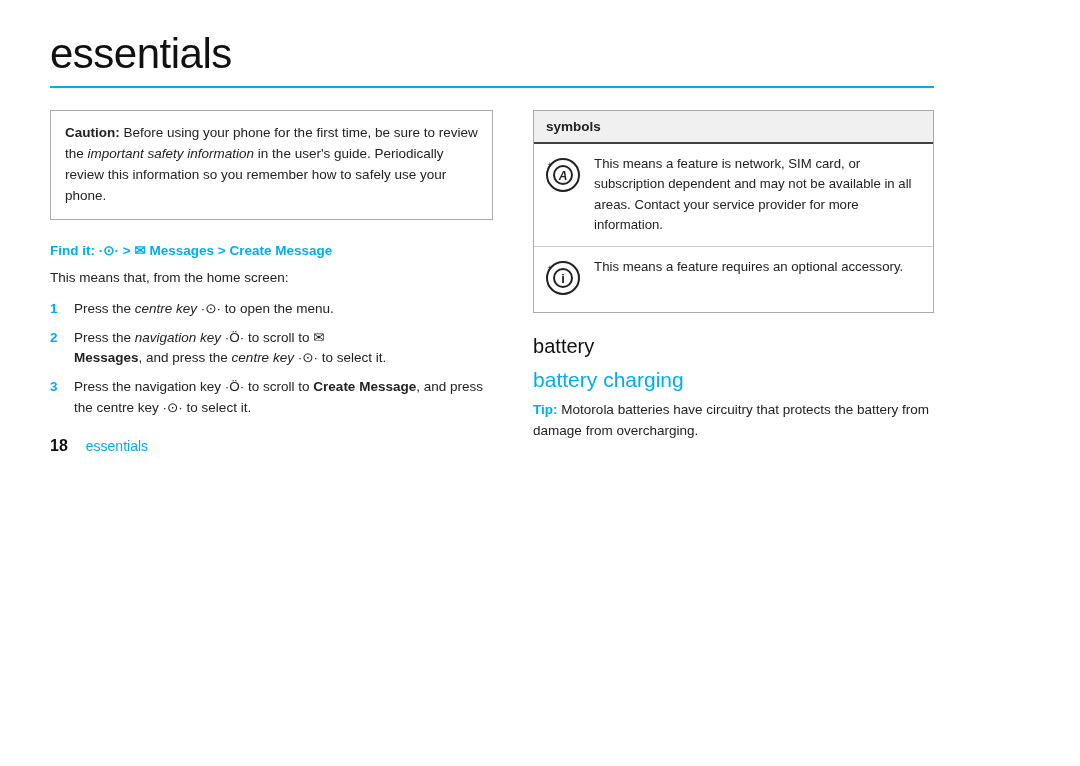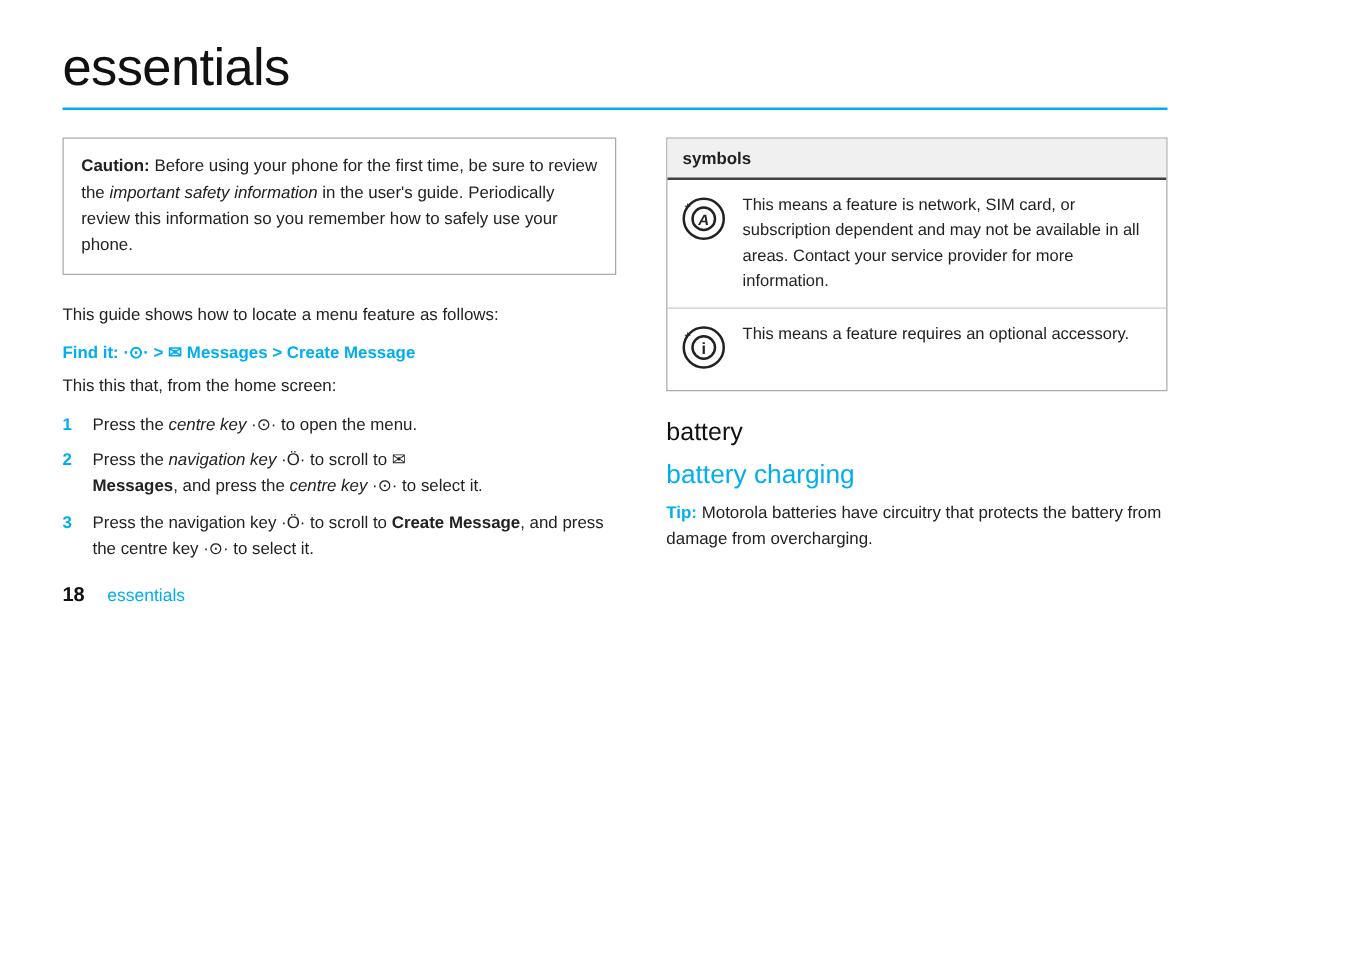--- a/index.html
+++ b/index.html
@@ -227,30 +227,27 @@
   <div class="two-col">
 
     <div class="left-col">
 
       <div class="caution-box">
         <span><strong>Caution:</strong></span>
         <span> Before using your phone for the first time, be sure to review the <em>important safety information</em> in the user's guide. Periodically review this information so you remember how to safely use your phone.</span>
       </div>
 
 
-      <p class="body-text">
-        <span>This guide shows how to locate a menu feature as follows:</span>
-      </p>
 
       <p class="find-it">
         <span><strong>Find it: ·⊙· &gt; ✉ Messages &gt; <span style="font-style:normal;">Create Message</span></strong></span>
       </p>
 
       <p class="body-text">
-        <span>This this that, from the home screen:</span>
+        <span>This means that, from the home screen:</span>
       </p>
 
       <ol class="numbered-list">
         <li>
           <span class="num" style="color:#00aeef;font-weight:bold;">1</span>
           <span class="text">Press the <em>centre key</em> ·⊙· to open the menu.</span>
         </li>
         <li>
           <span class="num" style="color:#00aeef;font-weight:bold;">2</span>
           <span class="text">Press the <em>navigation key</em> ·Ö· to scroll to ✉<br><strong>Messages</strong>, and press the <em>centre key</em> ·⊙· to select it.</span>

